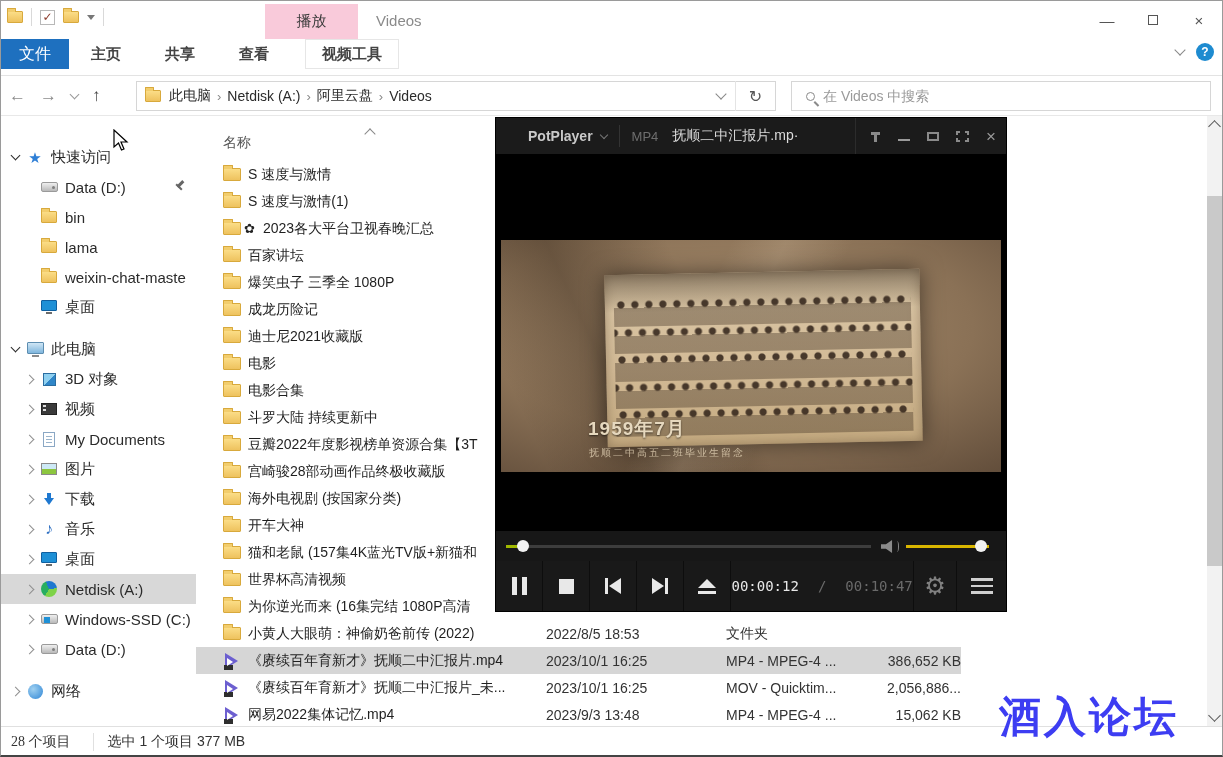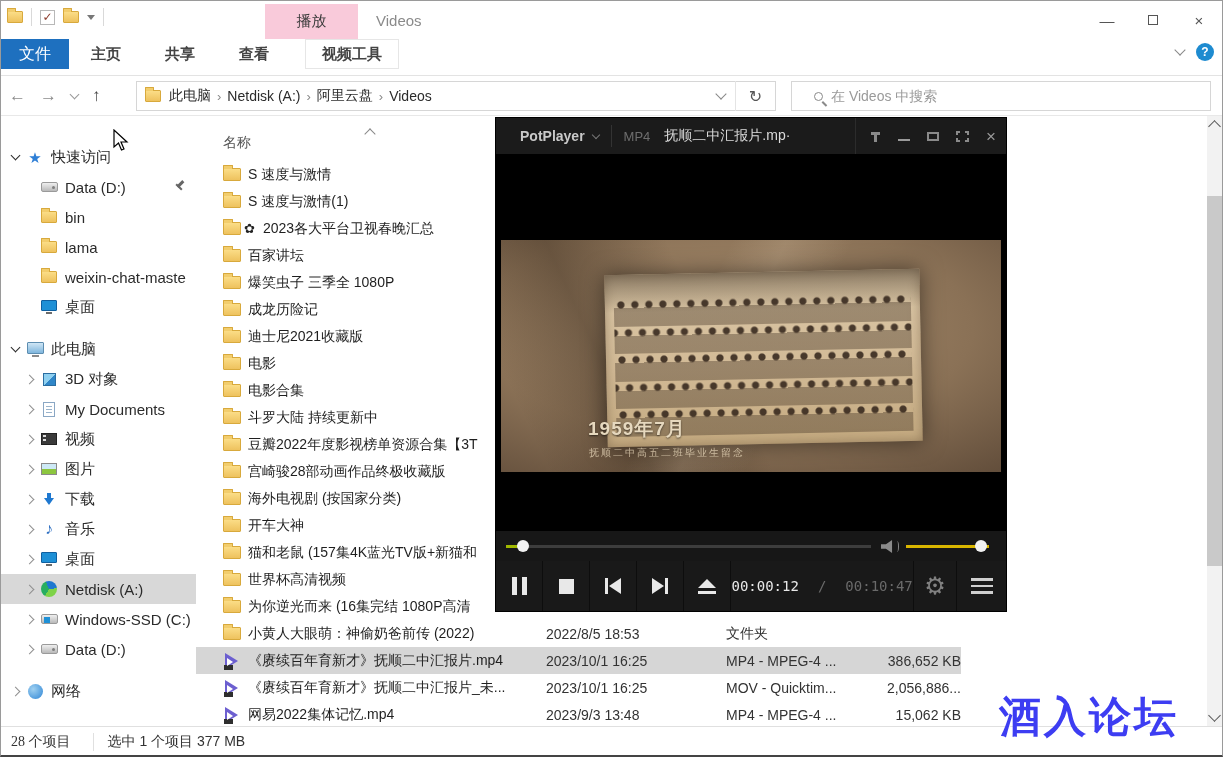--- a/index.html
+++ b/index.html
@@ -36,21 +36,21 @@
   
   .addr-row { position:absolute; left:0; top:75px; width:100%; height:40px; background:#fff; border-bottom:1px solid #e8e8e8; }
   .nav-btns { position:absolute; left:8px; top:0; height:40px; display:flex; align-items:center; gap:14px; color:#8b8b8b; font-size:17px; }
   .nav-up { color:#444; }
   .chev-tiny { width:7px; height:7px; border-right:1.3px solid #999; border-bottom:1.3px solid #999; transform:rotate(45deg); margin-top:-3px; }
   .addr-box { position:absolute; left:135px; top:5px; width:640px; height:30px; border:1px solid #d6d6d6; background:#fff; display:flex; align-items:center; }
   .crumbs { display:flex; align-items:center; gap:6px; padding-left:8px; font-size:14px; color:#2b2b2b; flex:1; }
   .crumb-sep { color:#8a8a8a; font-size:13px; }
   .addr-chev { margin-right:10px; width:8px; height:8px; border-right:1.4px solid #888; border-bottom:1.4px solid #888; transform:rotate(45deg); margin-top:-4px; }
   .addr-refresh { width:40px; height:30px; border-left:1px solid #e4e4e4; display:flex; align-items:center; justify-content:center; color:#555; font-size:16px; }
-  .search-box { position:absolute; left:790px; top:5px; width:420px; height:30px; border:1px solid #d6d6d6; background:#fff; display:flex; align-items:center; gap:8px; padding-left:22px; }
+  .search-box { position:absolute; left:790px; top:5px; width:420px; height:30px; border:1px solid #d6d6d6; background:#fff; display:flex; align-items:center; gap:8px; padding-left:14px; }
   .mag-icon { width:9px; height:9px; border:1.6px solid #8a8a8a; border-radius:50%; position:relative; }
   .mag-icon::after { content:""; position:absolute; left:8px; top:8px; width:6px; height:1.6px; background:#8a8a8a; transform:rotate(45deg); transform-origin:left top; }
   .search-input { border:none; outline:none; font-size:14px; color:#444; width:330px; font-family:inherit; }
   .search-input::placeholder { color:#9a9a9a; }
 
   
   .sidebar { position:absolute; left:0; top:115px; width:195px; height:610px; background:#fff; padding-top:26px; font-size:15px; color:#2b2b2b; overflow:hidden; }
   .sb-row { height:30px; display:flex; align-items:center; position:relative; }
   .sb-row.selected { background:#d8d8d8; }
   .sb-chev-slot { width:16px; display:flex; justify-content:center; }
@@ -120,21 +120,21 @@
   .sc-thumb { position:absolute; left:0; top:80px; width:15px; height:370px; background:#c9c9c9; }
 
   
   .statusbar { position:absolute; left:0; top:725px; width:100%; height:30px; background:#fff; border-top:1px solid #e0e0e0; display:flex; align-items:center; font-size:14px; color:#333; }
   .st-items { padding-left:10px;font-family:Liberation Serif, serif; }
   .st-sel { margin-left:22px; padding-left:14px; border-left:1px solid #e0e0e0; }
 
   
   .player { position:absolute; left:495px; top:117px; width:510px; height:493px; background:#141414; box-shadow:0 0 0 1px #000; z-index:20; }
   .pp-titlebar { position:absolute; left:0; top:0; width:100%; height:36px; background:#1b1b1b; display:flex; align-items:center; }
-  .pp-logo { color:#c9c9c9; font-weight:bold; font-size:14px; padding-left:24px; }
+  .pp-logo { color:#c9c9c9; font-weight:bold; font-size:14px; padding-left:32px; }
   .pp-logo-chev { width:6px; height:6px; border-right:1.3px solid #777; border-bottom:1.3px solid #777; transform:rotate(45deg); margin:-2px 0 0 8px; }
   .pp-div { width:1px; height:22px; background:#333; margin:0 12px; }
   .pp-badge { color:#6e6e6e; font-size:13px; }
   .pp-title { color:#dcdcdc; font-size:14px; margin-left:14px; white-space:nowrap; overflow:hidden; max-width:175px; }
   .pp-ticons { position:absolute; right:10px; top:0; height:36px; display:flex; align-items:center; gap:17px; border-left:1px solid #2c2c2c; padding-left:14px; }
   .pp-pin { width:11px; height:11px; position:relative; }
   .pp-pin::before { content:""; position:absolute; left:1px; top:1px; width:9px; height:3px; background:#8a8a8a; }
   .pp-pin::after { content:""; position:absolute; left:4px; top:4px; width:3px; height:7px; background:#8a8a8a; }
   .pp-min { width:12px; height:2px; background:#9a9a9a; margin-top:8px; }
   .pp-restore { width:12px; height:9px; border:2px solid #8a8a8a; }
@@ -332,32 +332,32 @@
         <span class="sb-icon-slot">
           <span class="i-cube"></span>
         </span>
         <span class="sb-label">3D 对象</span>
       </div>
       <div class="sb-row">
         <span class="sb-chev-slot" style="margin-left: 20px;">
           <span class="tw-closed"></span>
         </span>
         <span class="sb-icon-slot">
+          <span class="i-video"></span>
+        </span>
+        <span class="sb-label">视频</span>
+      </div>
+      <div class="sb-row">
+        <span class="sb-chev-slot" style="margin-left: 20px;">
+          <span class="tw-closed"></span>
+        </span>
+        <span class="sb-icon-slot">
           <span class="i-doc"></span>
         </span>
         <span class="sb-label">My Documents</span>
-      </div>
-      <div class="sb-row">
-        <span class="sb-chev-slot" style="margin-left: 20px;">
-          <span class="tw-closed"></span>
-        </span>
-        <span class="sb-icon-slot">
-          <span class="i-video"></span>
-        </span>
-        <span class="sb-label">视频</span>
       </div>
       <div class="sb-row">
         <span class="sb-chev-slot" style="margin-left: 20px;">
           <span class="tw-closed"></span>
         </span>
         <span class="sb-icon-slot">
           <span class="i-pic"></span>
         </span>
         <span class="sb-label">图片</span>
       </div>

